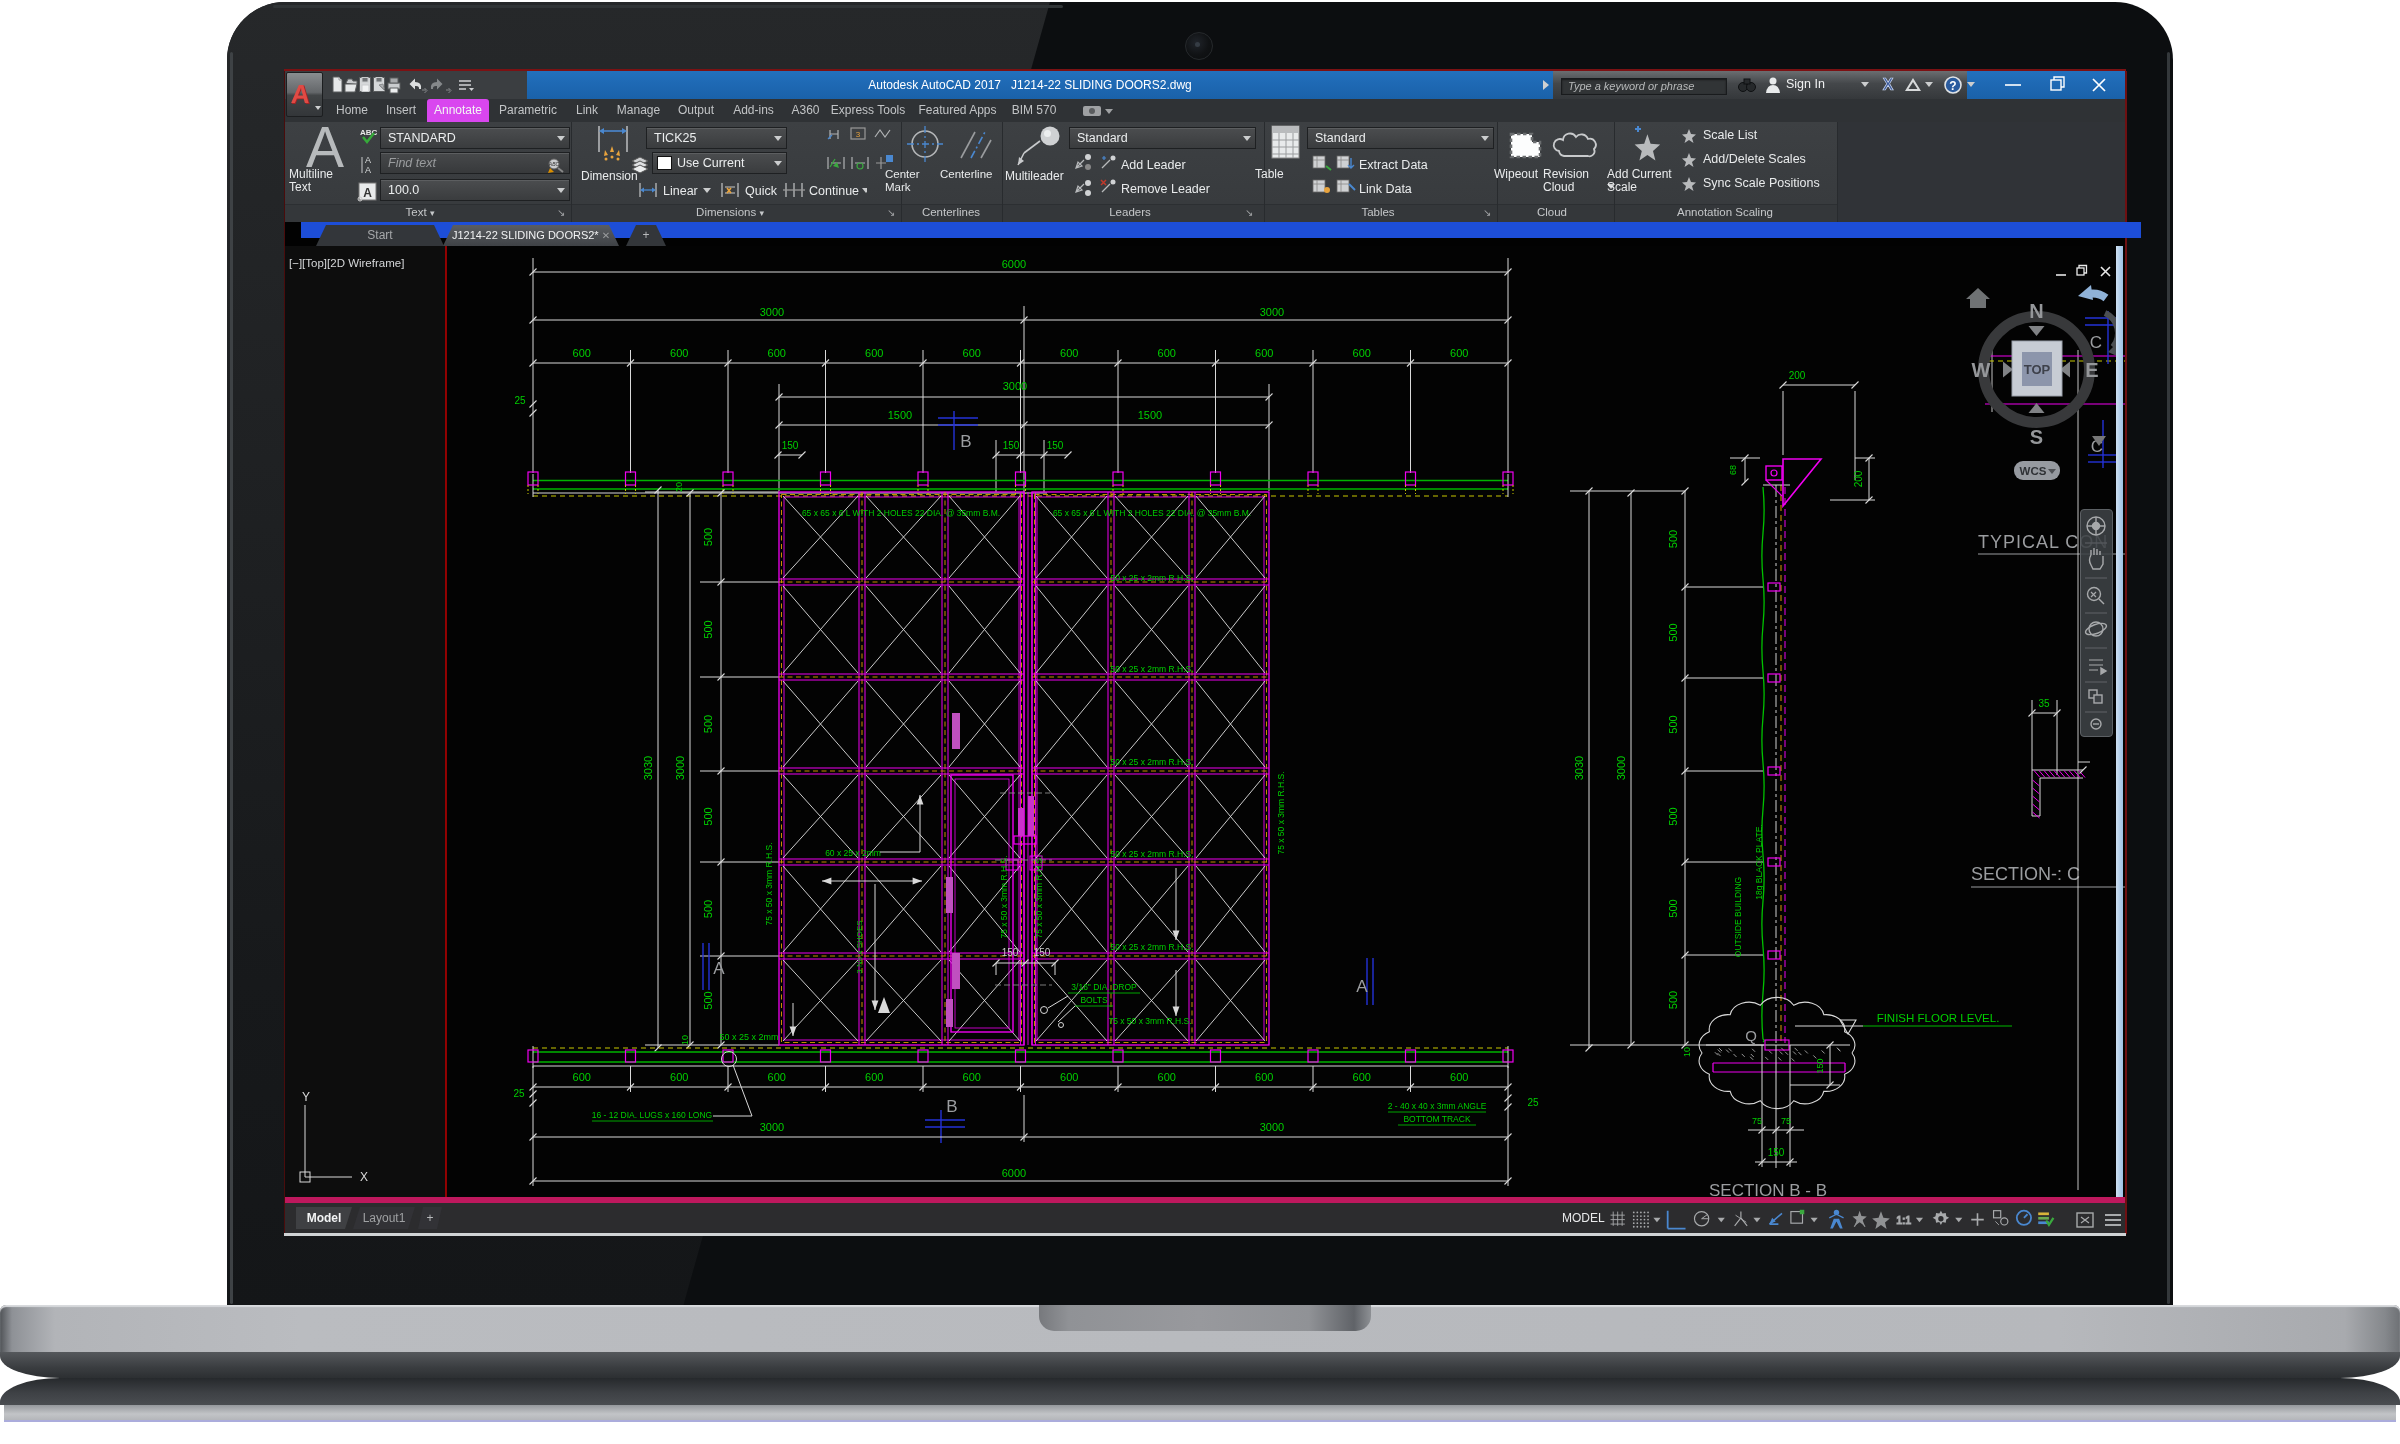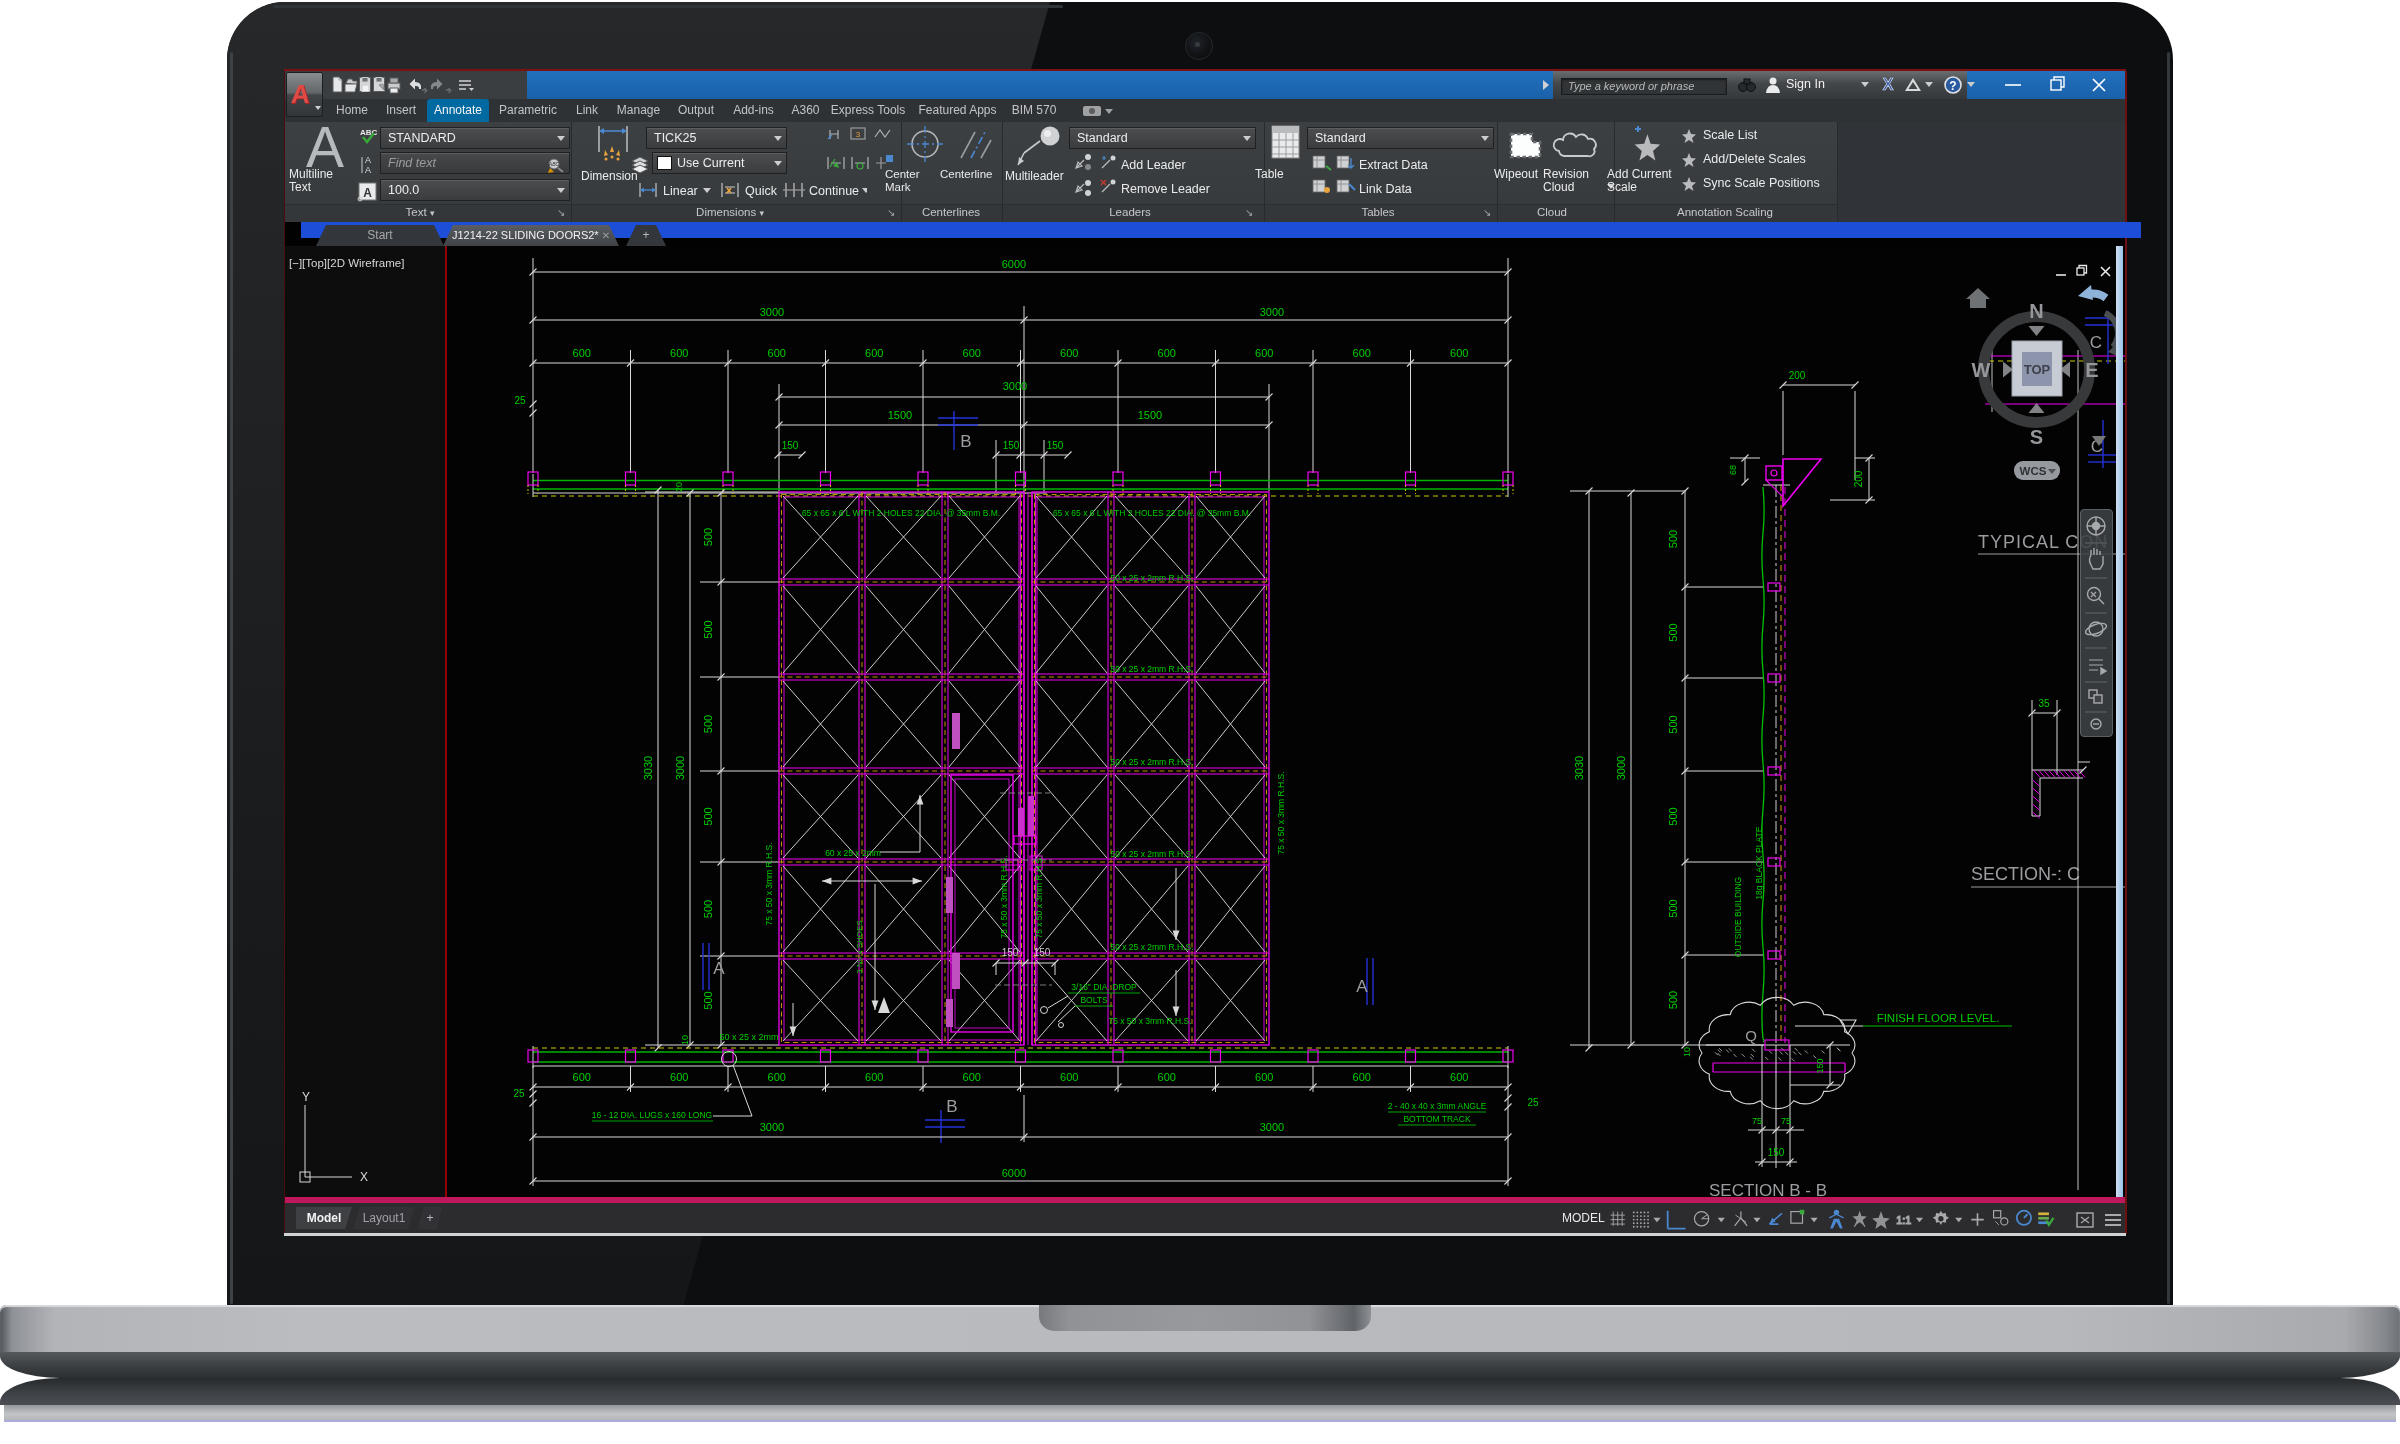--- a/index.html
+++ b/index.html
@@ -11,21 +11,21 @@
 .cam{position:absolute;left:958px;top:30px;width:28px;height:28px;border-radius:50%;background:radial-gradient(circle at 40% 38%,#20242a 0%,#101214 55%,#0b0d0e 100%);border:1px solid #26292c}
 .cam i{position:absolute;left:9px;top:9px;width:5px;height:5px;border-radius:50%;background:#353c44}
 .screen{position:absolute;left:285px;top:71px;width:1840px;height:1163px;background:#020202}
 .titlebar{position:absolute;left:0;top:0;width:1840px;height:28px;background:linear-gradient(180deg,#2270bd,#1a61a9)}
 .qat{position:absolute;left:0;top:0;width:242px;height:28px;background:#3b3e41}
 .info{position:absolute;left:1268px;top:0;width:414px;height:28px;background:linear-gradient(180deg,#6b6e71,#44474a 45%,#35383b)}
 .sbox{position:absolute;left:8px;top:7px;width:166px;height:17px;background:#313436;border:1px solid #191b1d;box-shadow:inset 0 1px 2px #0008;color:#b7b9ba;font-style:italic;font-size:11px;padding:1px 0 0 6px}
 .ttl{position:absolute;top:7px;left:0;width:1490px;text-align:center;color:#fff;font-size:12px;pointer-events:none}
 .tabrow{position:absolute;left:0;top:28px;width:1840px;height:23px;background:#2f3235}
 .rtab{position:absolute;top:0;height:23px;color:#c2c4c6;font-size:12px;line-height:23px;text-align:center}
-.rtab.sel{background:#0369a1;color:#f3f4f5;border-radius:3px 3px 0 0}
+.rtab.sel{background:#d946ef;color:#f3f4f5;border-radius:3px 3px 0 0}
 .ribbon{position:absolute;left:0;top:51px;width:1840px;height:100px;background:#303337}
 .panels{position:absolute;left:0;top:0;width:1552px;height:100px;background:linear-gradient(180deg,#3d4043,#383b3e 80%,#36393c)}
 .pfoot{position:absolute;left:0;top:82px;width:1552px;height:18px;background:#34373a;border-top:1px solid #2c2f32}
 .psep{position:absolute;top:0;width:1px;height:100px;background:#282b2e}
 .plab{position:absolute;top:84px;font-size:11.5px;color:#c5c7c9;text-align:center}
 .launch{position:absolute;top:85px;width:11px;height:11px;color:#9fa1a3;font-size:10px}
 .combo{position:absolute;height:22px;background:linear-gradient(180deg,#4b4d4f,#3a3c3e);border:1px solid #1e2022;box-shadow:inset 0 1px 0 #5c5e60;color:#eceeef;font-size:12.5px;line-height:20px;padding-left:7px}
 .combo .dd{position:absolute;right:4px;top:8px;width:0;height:0;border-left:4px solid transparent;border-right:4px solid transparent;border-top:5px solid #cbcdce}
 .biglab{position:absolute;font-size:12px;color:#e9ebec;text-align:left;line-height:12.5px}
 .ftabs{position:absolute;left:16px;top:151px;width:1840px;height:16px;background:#1d4ed8}
@@ -95,20 +95,21 @@
 <path d="M128,6 h12 M128,10 h12 M128,14 h7" stroke="#cfd1d3" stroke-width="1.3"></path>
 <path d="M138,13 l2.5,3 2.5,-3z" fill="#cfd1d3" stroke="none"></path>
 </g>
     </svg>
     <div class="abs" style="left:1px;top:1px;width:37px;height:45px;background:linear-gradient(180deg,#8a8d90,#64676a 45%,#424547 52%,#333639);border:1px solid #1c1e20;border-radius:2px;z-index:30">
 <svg width="35" height="43" viewBox="0 0 35 43">
         <text x="16" y="31" font-family="Liberation Sans,sans-serif" font-size="27" font-weight="bold" fill="#a02325" text-anchor="middle" transform="skewX(-4)">A</text>
 <text x="15" y="30" font-family="Liberation Sans,sans-serif" font-size="26" font-weight="bold" fill="#e04a44" text-anchor="middle" transform="skewX(-4)">A</text>
 <path d="M28,33 l6,0 -3,4 z" fill="#cfd1d2"></path>
       </svg></div>
+    <div class="ttl">Autodesk AutoCAD 2017&nbsp;&nbsp;&nbsp;J1214-22 SLIDING DOORS2.dwg</div>
     <div class="info">
 <svg class="abs" style="left:-12px;top:8px" width="10" height="12">
         <path d="M2,1 l6,5 -6,5z" fill="#cfd1d2"></path>
       </svg>
 <div class="sbox">Type a keyword or phrase</div>
 <svg class="abs" style="left:184px;top:6px" width="22" height="16" viewBox="0 0 22 16">
         <g fill="#26292b" stroke="#0e1012">
           <circle cx="6" cy="10" r="4.5"></circle>
           <circle cx="14" cy="10" r="4.5"></circle>
           <rect x="7" y="2" width="6" height="5"></rect>

